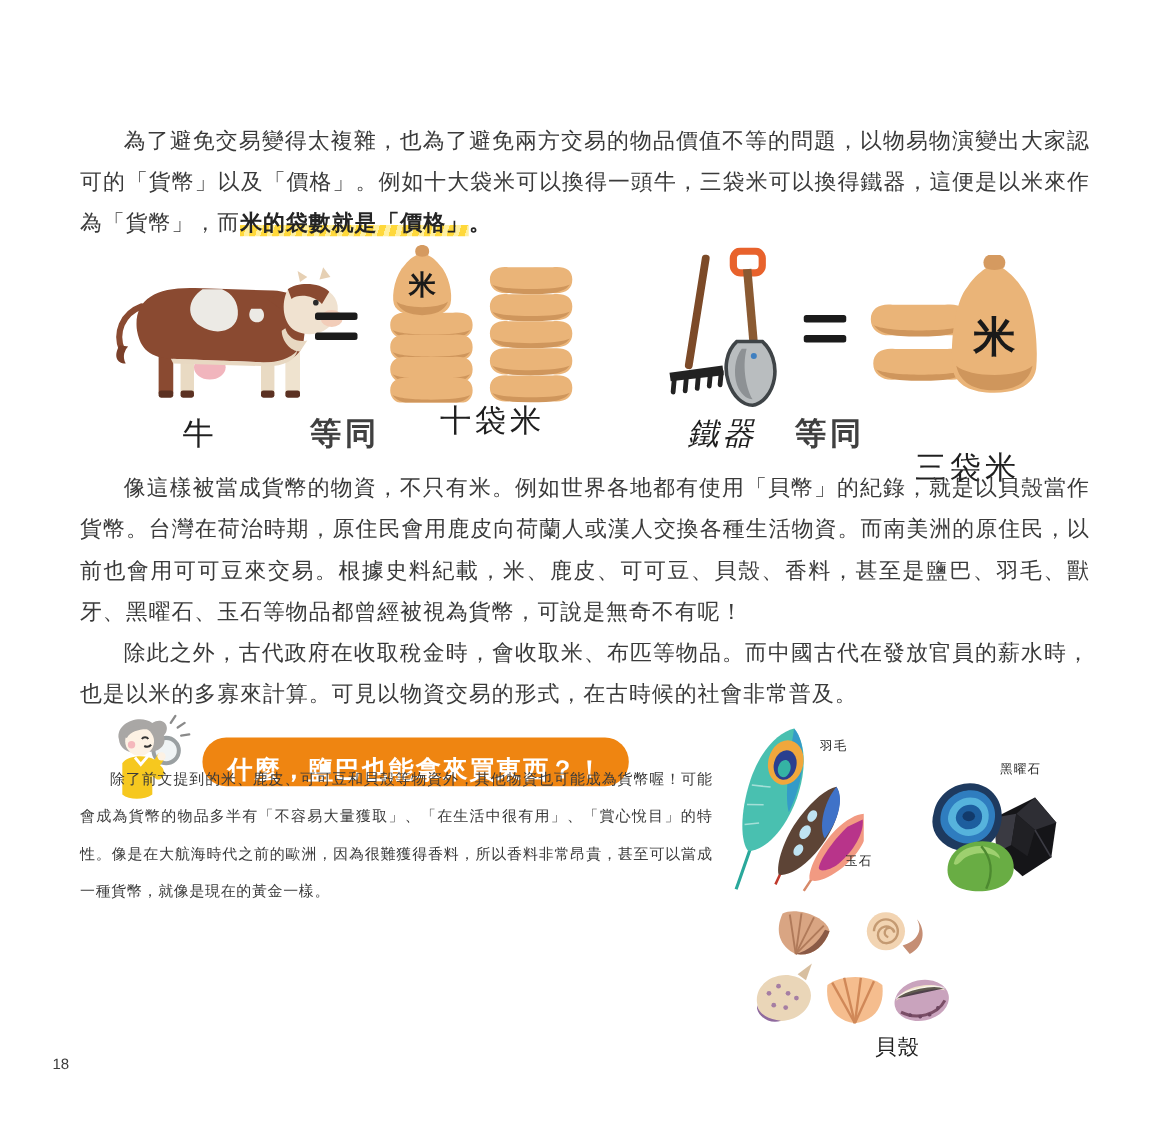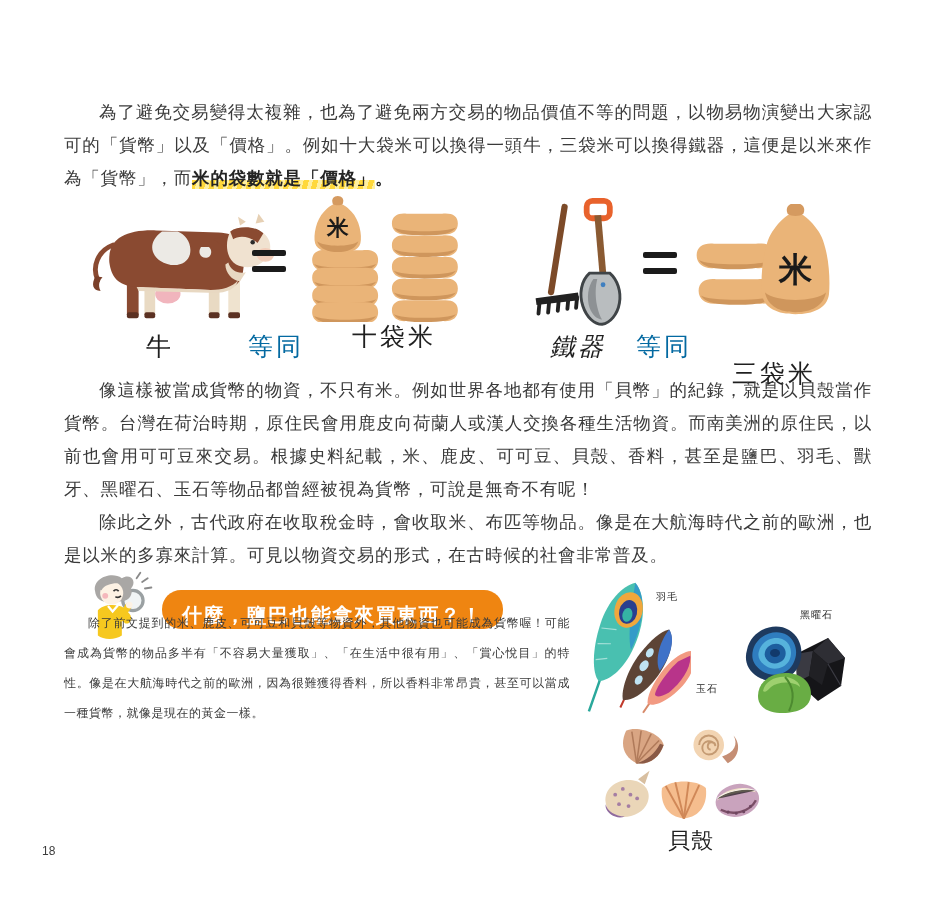--- a/index.html
+++ b/index.html
@@ -20,21 +20,21 @@
     background-image:repeating-linear-gradient(105deg,#ffd83a 0 5px,#fff0a0 5px 9px);
     background-size:100% 42%; background-position:0 94%; background-repeat:no-repeat;
     padding-bottom:2px;
   }
   .b { font-weight:bold; color:#242424; }
 
   .caption {
     position:absolute; font-family:"DejaVu Serif", serif;
     font-size:25px; letter-spacing:3px; color:#1f1f1f; white-space:nowrap;
   }
-  .caption.red { color:#0369a1; font-weight:normal; }
+  .caption.red { color:#404040; font-weight:bold; }
 
   .small-caption {
     position:absolute; font-family:"DejaVu Serif", serif;
     font-size:10px; letter-spacing:1px; color:#1f1f1f; white-space:nowrap;
   }
 
   .eq { position:absolute; width:34px; }
   .eq span { display:block; height:6px; background:#1b1b1b; border-radius:2px; }
   .eq span + span { margin-top:10px; }
 
@@ -164,21 +164,21 @@
       <path d="M73,90 C84,100 124,100 135,90 C132,104 120,110 104,110 C88,110 76,104 73,90 Z" fill="#cf965c"></path>
       <text x="104" y="78" font-size="34" font-weight="bold" fill="#1a1a1a" text-anchor="middle">米</text>
     </g>
   </svg>
 
   <div class="caption" style="left:550px; top:330px;font-style:italic;">鐵器</div>
   <div class="caption red" style="left:636px; top:330px;">等同</div>
   <div class="caption" style="left:732px; top:330px;margin-top:27px;">三袋米</div>
 
   <p class="para" id="p2">像這樣被當成貨幣的物資，不只有米。例如世界各地都有使用「貝幣」的紀錄，就是以貝殼當作貨幣。台灣在荷治時期，原住民會用鹿皮向荷蘭人或漢人交換各種生活物資。而南美洲的原住民，以前也會用可可豆來交易。根據史料紀載，米、鹿皮、可可豆、貝殼、香料，甚至是鹽巴、羽毛、獸牙、黑曜石、玉石等物品都曾經被視為貨幣，可說是無奇不有呢！</p>
-  <p class="para" id="p3">除此之外，古代政府在收取稅金時，會收取米、布匹等物品。像是在大航海時代之前的歐洲，也是以米的多寡來計算。可見以物資交易的形式，在古時候的社會非常普及。</p>
+  <p class="para" id="p3">除此之外，古代政府在收取稅金時，會收取米、布匹等物品。而中國古代在發放官員的薪水時，也是以米的多寡來計算。可見以物資交易的形式，在古時候的社會非常普及。</p>
 
   <svg class="art" style="left:84px; top:570px;" width="72" height="72" viewBox="0 0 78 78">
     <g stroke="#8a8a8a" stroke-width="2" stroke-linecap="round">
       <line x1="57" y1="9" x2="61" y2="3"></line>
       <line x1="63" y1="13" x2="69" y2="9"></line>
       <line x1="66" y1="20" x2="73" y2="19"></line>
     </g>
     <circle cx="53" cy="33" r="11" fill="#f0f4f5" stroke="#9aa0a2" stroke-width="3.5"></circle>
     <line x1="46" y1="42" x2="39" y2="51" stroke="#9aa0a2" stroke-width="5" stroke-linecap="round"></line>
     <path d="M12,23 C9,9 30,1 41,9 C50,3 58,12 51,20 C54,30 45,35 36,34 C22,37 13,33 12,23 Z" fill="#a9a7a5"></path>
@@ -247,21 +247,21 @@
       <path d="M25,34 C27,27 35,24 41,27 C46,30 47,36 44,41 C40,46 32,47 28,43 C25,40 24,37 25,34 Z" fill="#1d5e9e"></path>
       <ellipse cx="35" cy="35" rx="5" ry="4" fill="#123a6b"></ellipse>
     </g>
     <g>
       <path d="M18,78 C18,64 31,55 46,55 C61,55 71,64 71,76 C71,89 58,95 43,95 C29,95 18,90 18,78 Z" fill="#69ad44"></path>
       <path d="M23,73 C25,63 36,58 46,59 C54,60 60,65 60,69 C54,63 38,63 31,69 C27,73 25,75 23,73 Z" fill="#9ed06f"></path>
       <path d="M45,59 C53,68 55,80 49,93" stroke="#4d8a30" stroke-width="2" fill="none"></path>
     </g>
   </svg>
   <div class="small-caption" style="left:800px; top:608px;">黑曜石</div>
-  <div class="small-caption" style="left:696px; top:682px;">玉石</div>
+  <div class="small-caption" style="left:676px; top:682px;">玉石</div>
 
   <svg class="art" style="left:592px; top:724px;" width="180" height="105" viewBox="0 0 180 110">
     <g transform="rotate(18 48 24)">
       <path d="M48,42 C33,40 25,29 27,13 C36,4 63,4 69,15 C69,29 61,40 48,42 Z" fill="#d9a583"></path>
       <g stroke="#b07a5a" stroke-width="1.6" fill="none">
         <path d="M48,42 L33,12"></path>
           <path d="M48,42 L42,8"></path>
           <path d="M48,42 L53,8"></path>
           <path d="M48,42 L63,12"></path>
       </g>
@@ -300,17 +300,17 @@
       <path d="M129,86 C140,95 158,95 167,84" stroke="#7a4e66" stroke-width="2.5" fill="none"></path>
       <g fill="#6e4660">
         <circle cx="136" cy="90" r="1.6"></circle>
           <circle cx="144" cy="93" r="1.6"></circle>
         <circle cx="152" cy="93" r="1.6"></circle>
           <circle cx="160" cy="89" r="1.6"></circle>
       </g>
       <path d="M127,74 C136,68 161,68 169,74" stroke="#ffffff" stroke-width="1.2" opacity="0.6"></path>
     </g>
   </svg>
-  <div class="small-caption" style="left:668px; top:826px; font-size:22px;">貝殼</div>
+  <div class="small-caption" style="left:700px; top:826px; font-size:17px;">貝殼</div>
 
   <div class="pageno">18</div>
 
 </div>
 
 </body></html>

